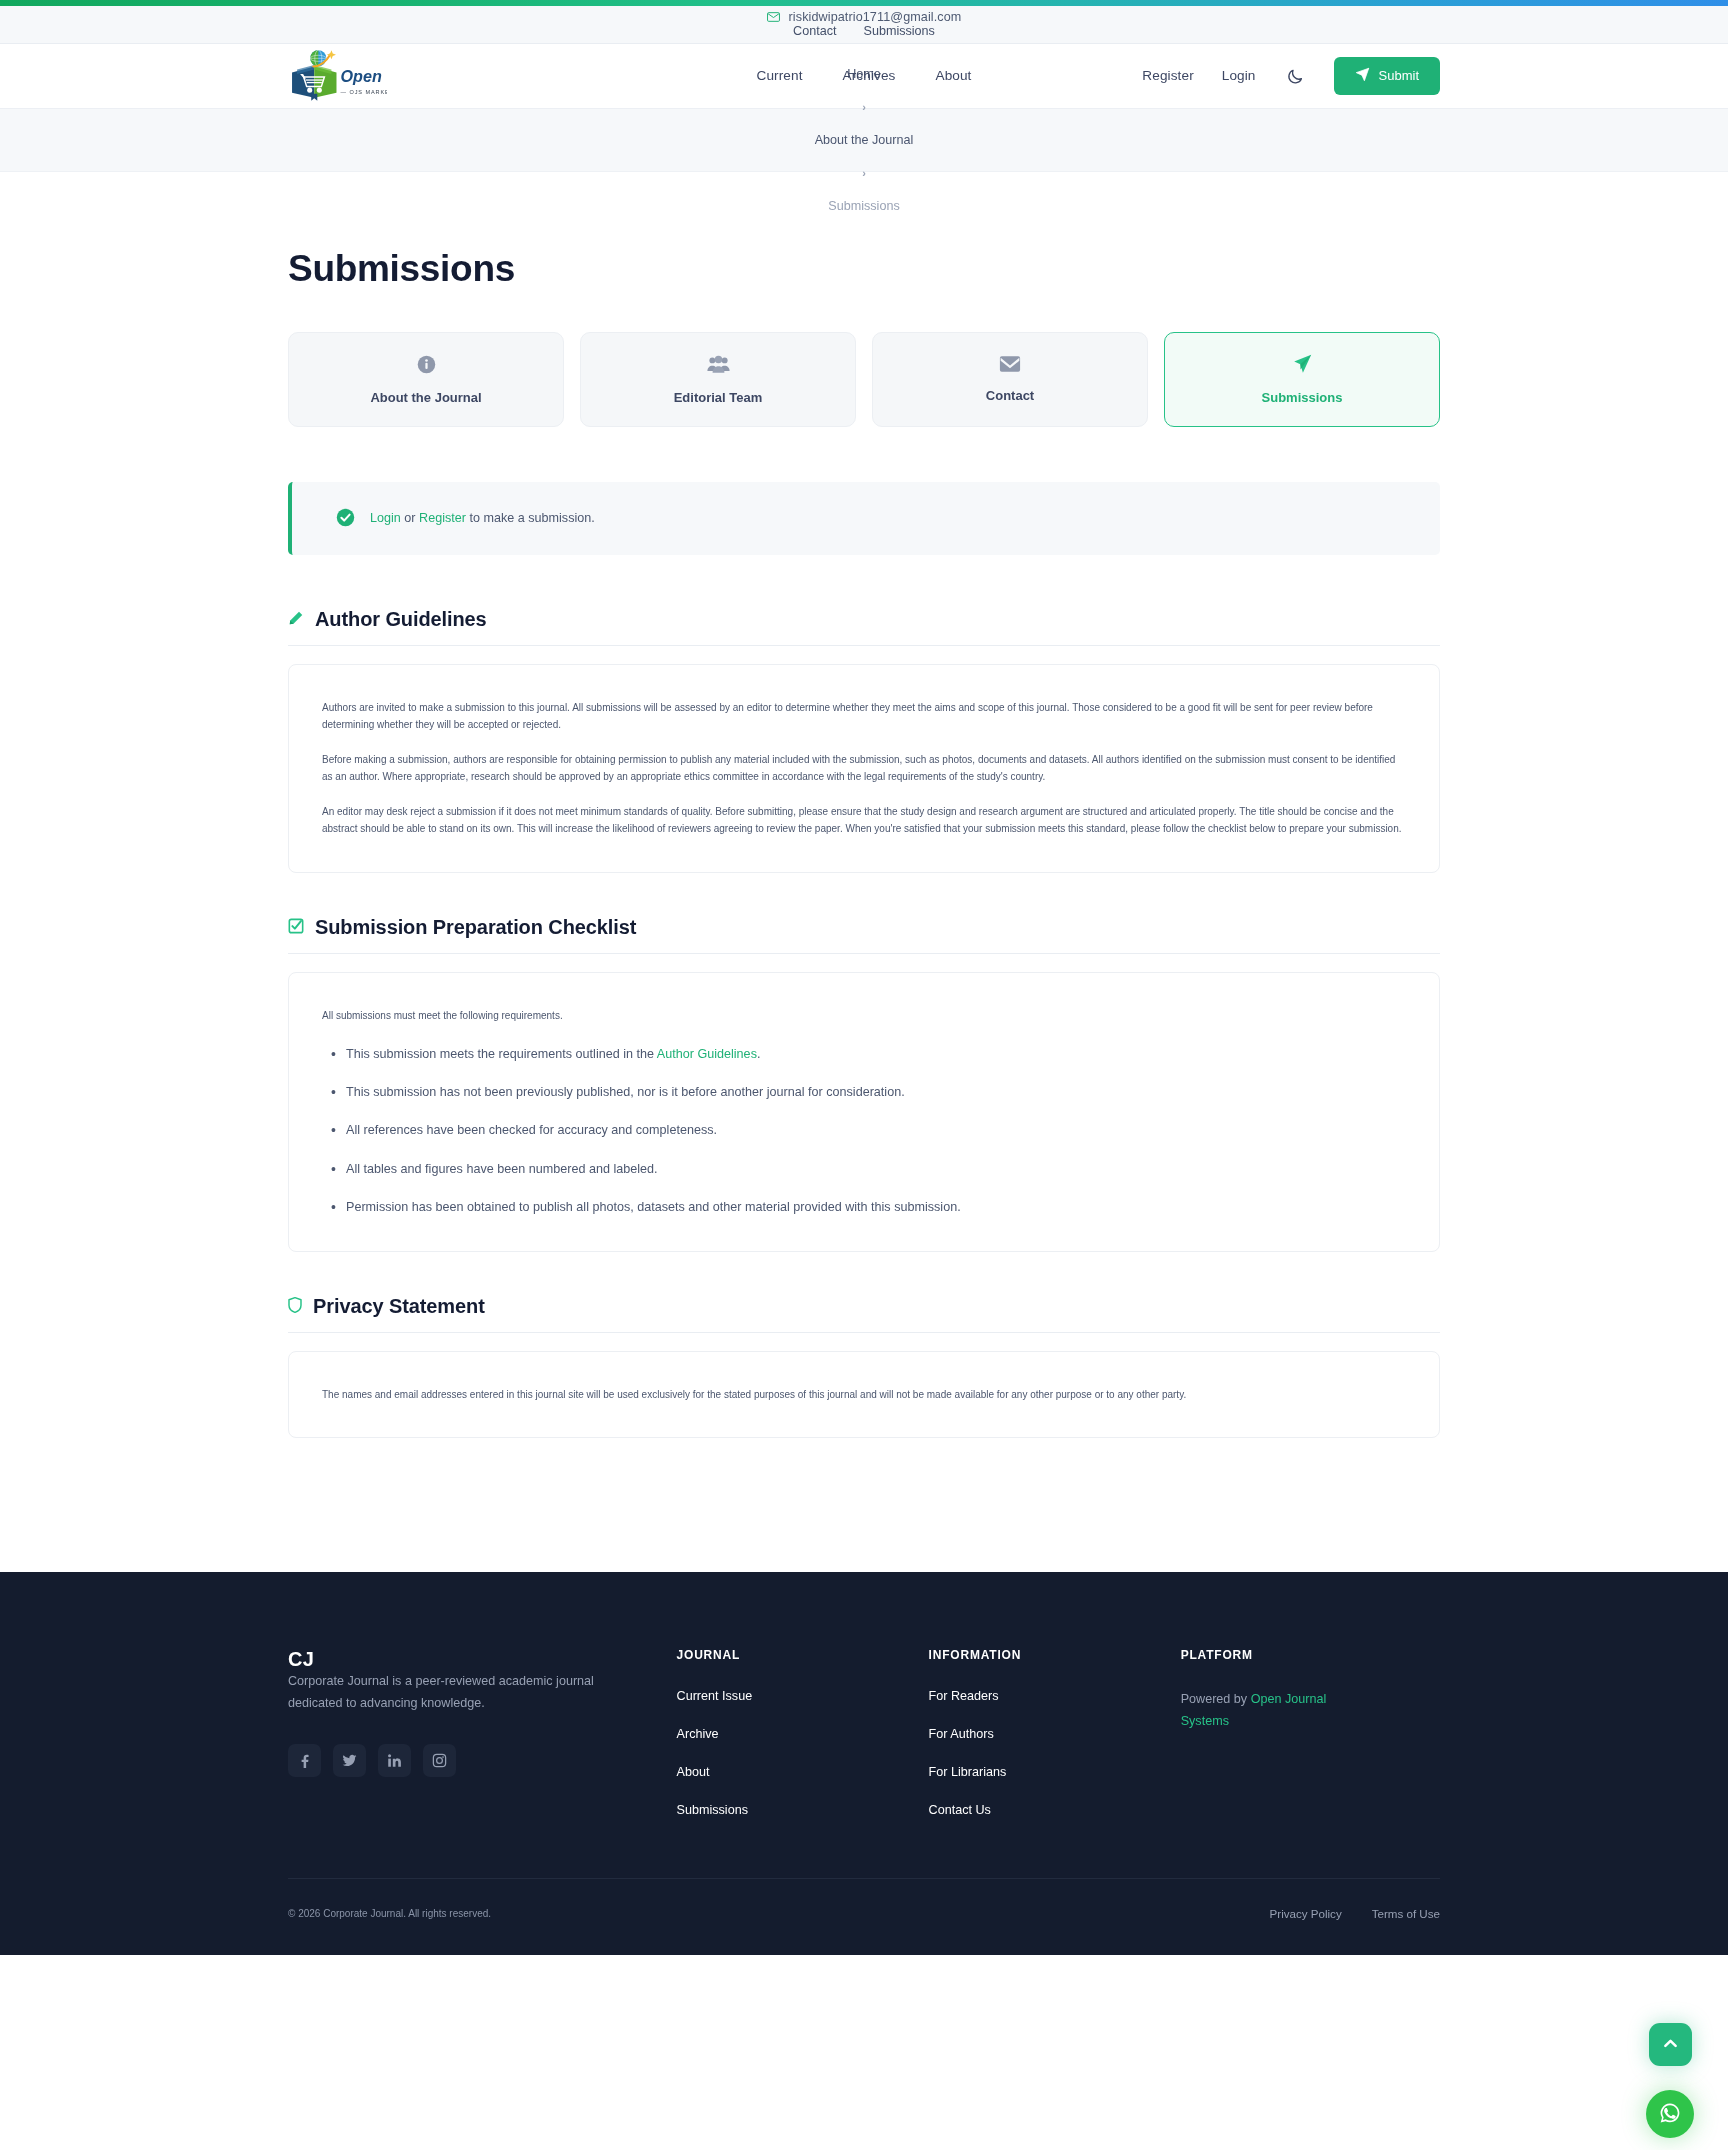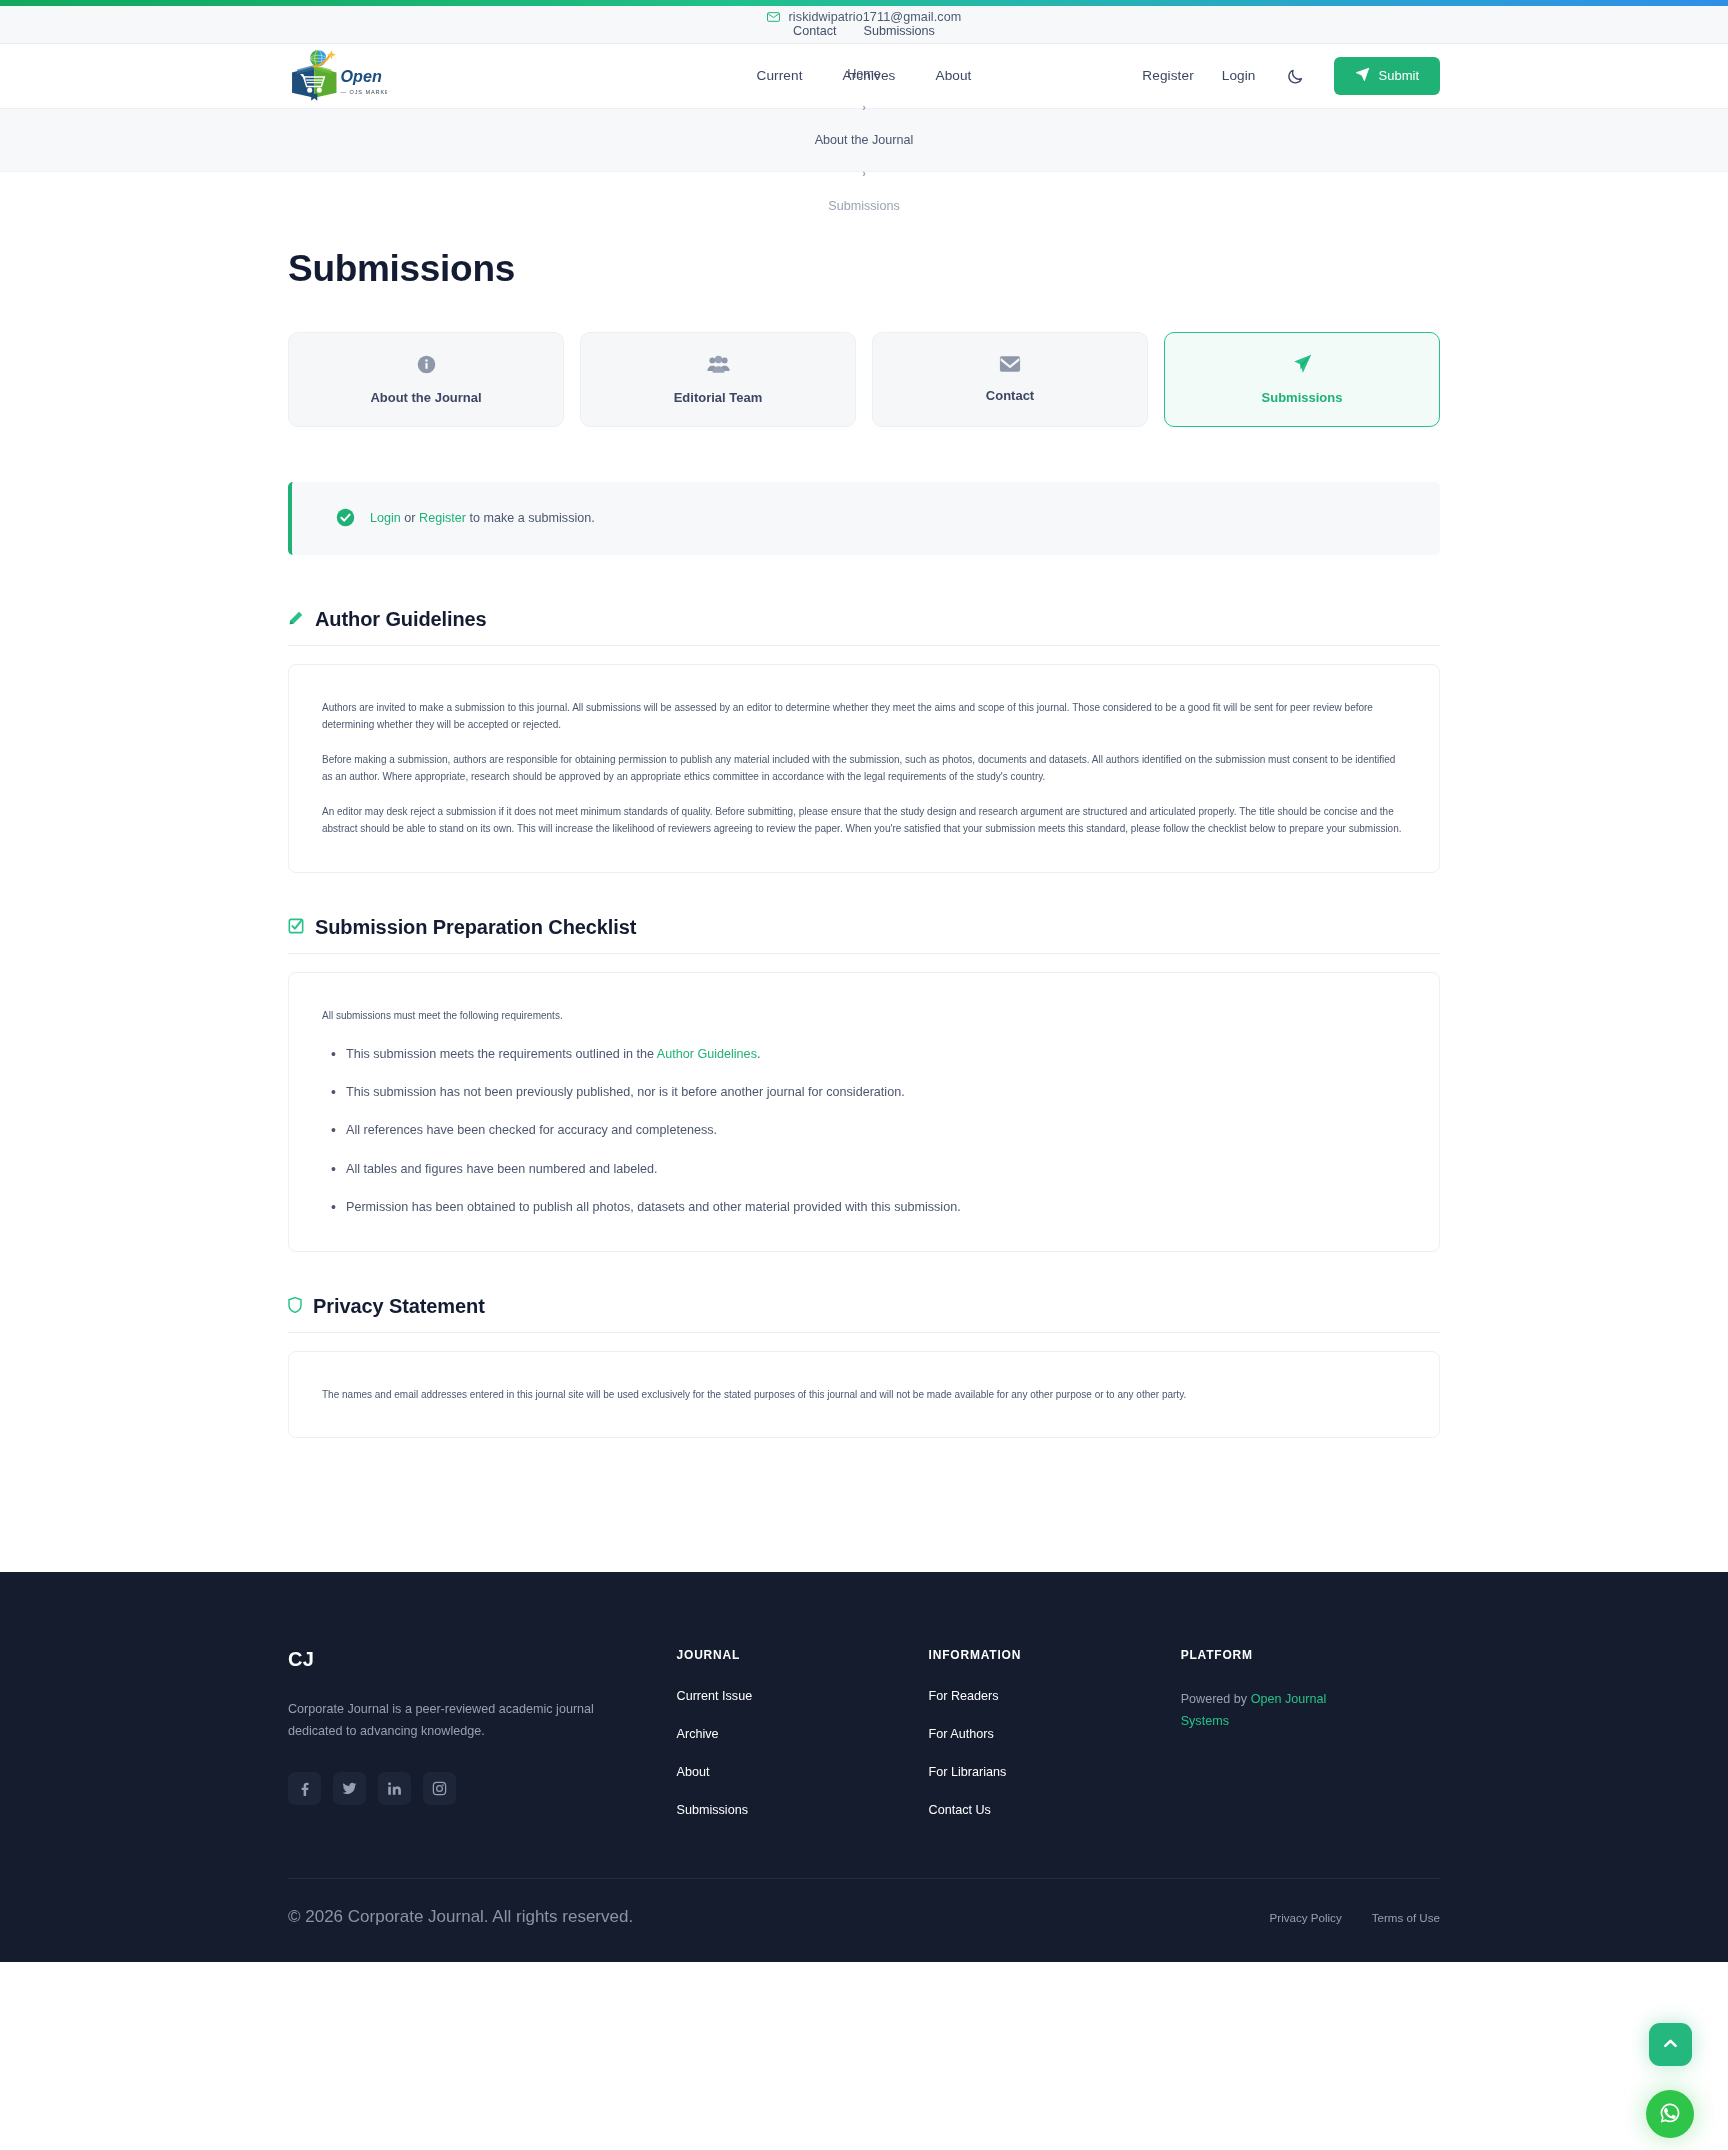--- a/index.html
+++ b/index.html
@@ -258,21 +258,20 @@
     display: grid;
     grid-template-columns: 1.35fr 0.85fr 0.85fr 0.95fr;
     gap: 20px;
     padding-bottom: 61px;
   }
   .f-logo {
     font-size: 20px;
     font-weight: bold;
     color: #ffffff;
     letter-spacing: 0.3px;
-    margin-bottom: 28px;
   }
   .f-desc {
     font-size: 12.6px;
     line-height: 1.7;
     color: #97a0b3;
     max-width: 354px;
     margin-bottom: 30px;
   }
   .socials { display: flex; gap: 12px; }
   .soc {
@@ -300,21 +299,21 @@
   .f-powered { font-size: 12.6px; line-height: 1.7; color: #97a0b3; max-width: 177px; }
   .f-powered a { color: #27c288; text-decoration: none; }
 
   .footer-bottom {
     border-top: 0.5px solid #222b3e;
     padding: 28px 0 35px 0;
     display: flex;
     align-items: center;
     justify-content: space-between;
   }
-  .fb-copy { font-size: 17px; color: #8a94a8; }
+  .fb-copy { font-size: 10px; color: #8a94a8; }
   .fb-links { display: flex; gap: 30px; margin-left: 42px; }
   .fb-links a { font-size: 11.6px; color: #97a0b3; text-decoration: none; }
 
   
   .fab-up {
     position: absolute;
     right: 36px; top: 2023px;
     width: 43px; height: 43px;
     background: #24b87e;
     border-radius: 11px;

